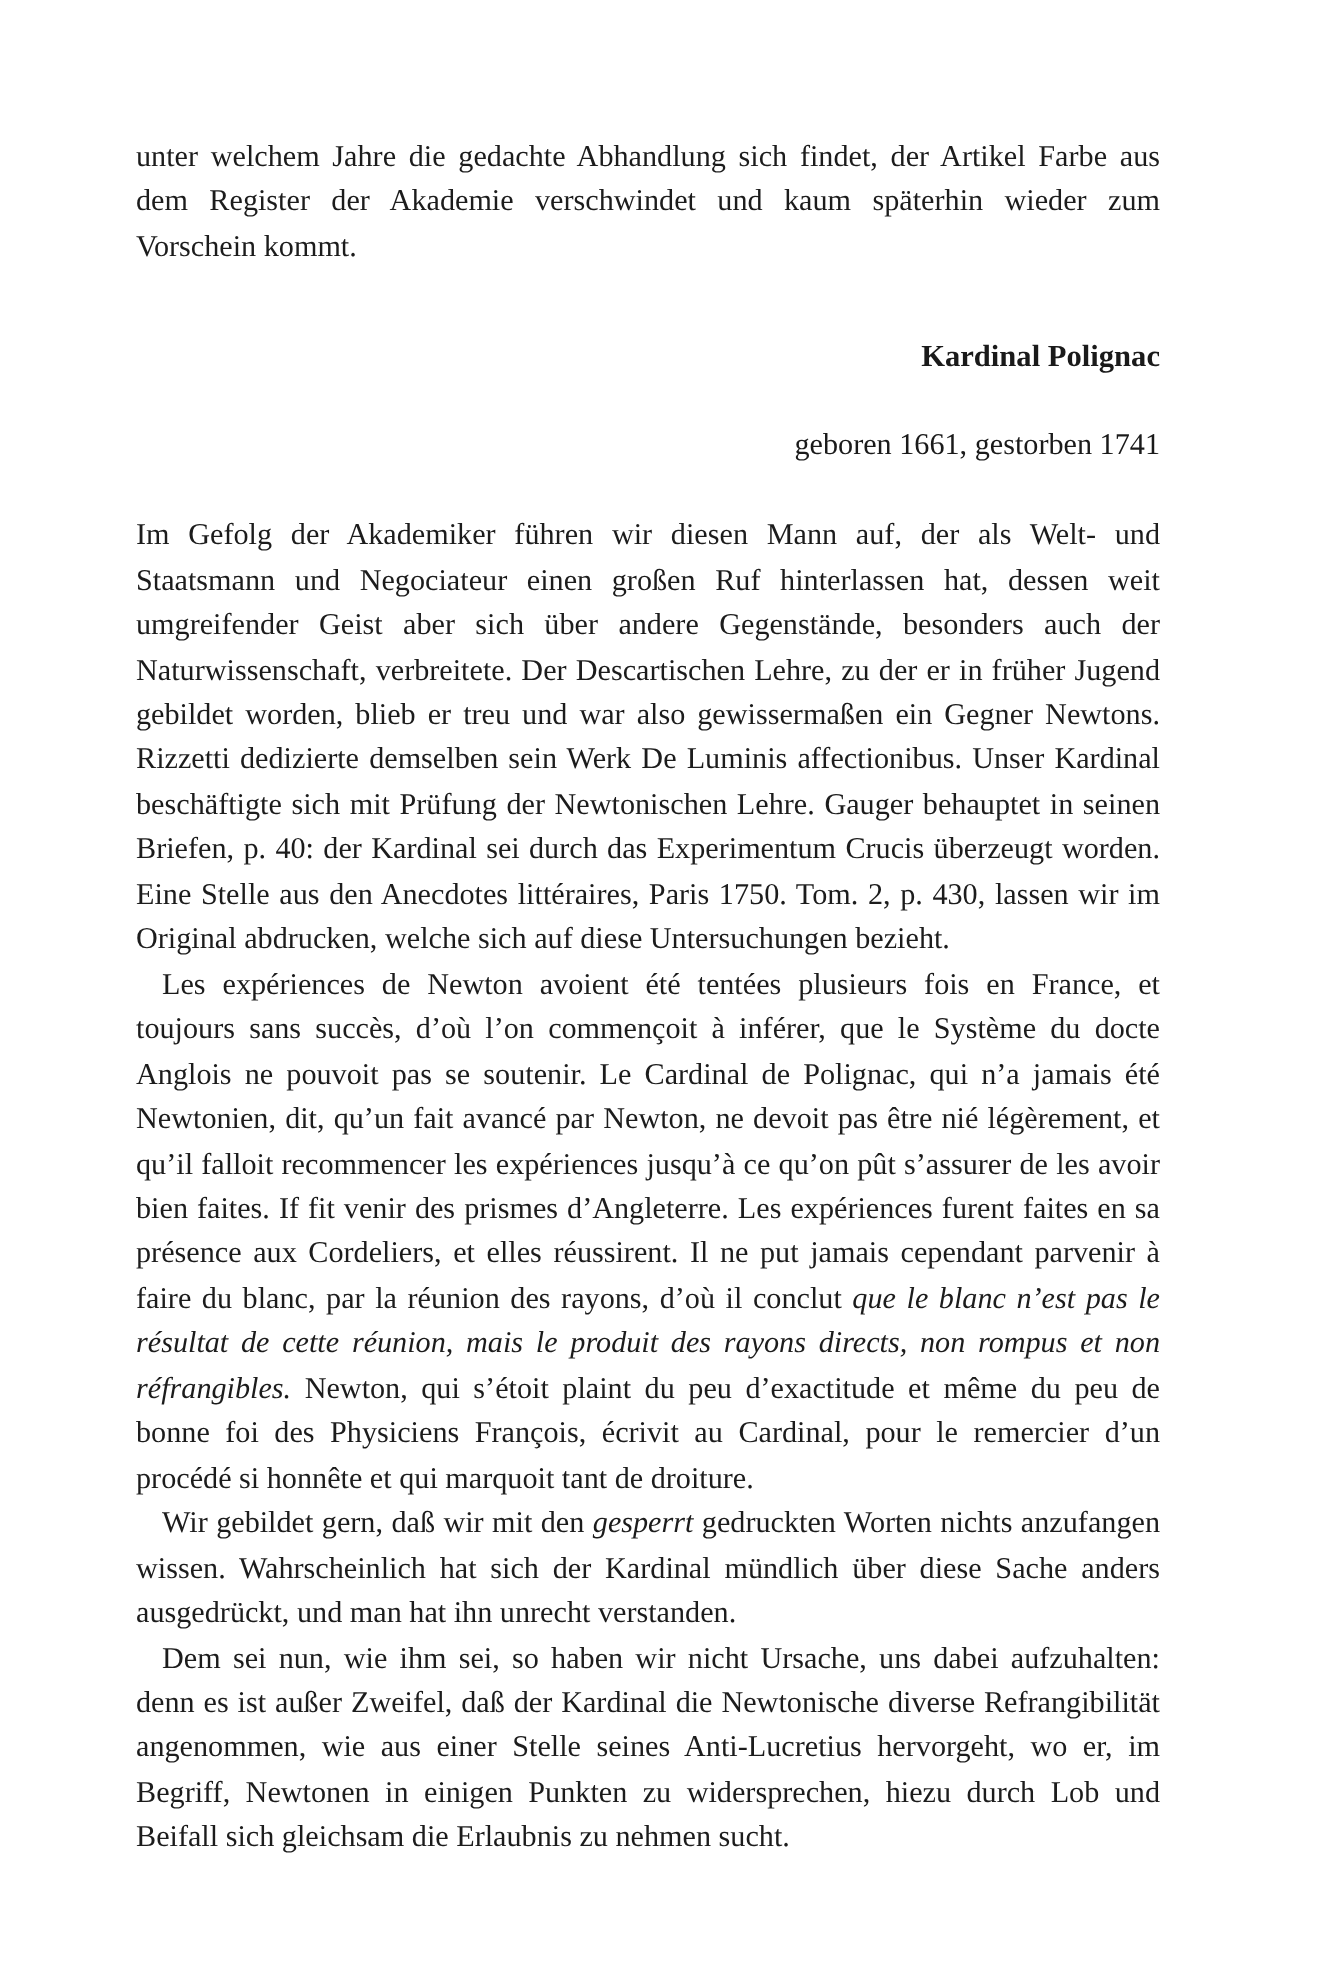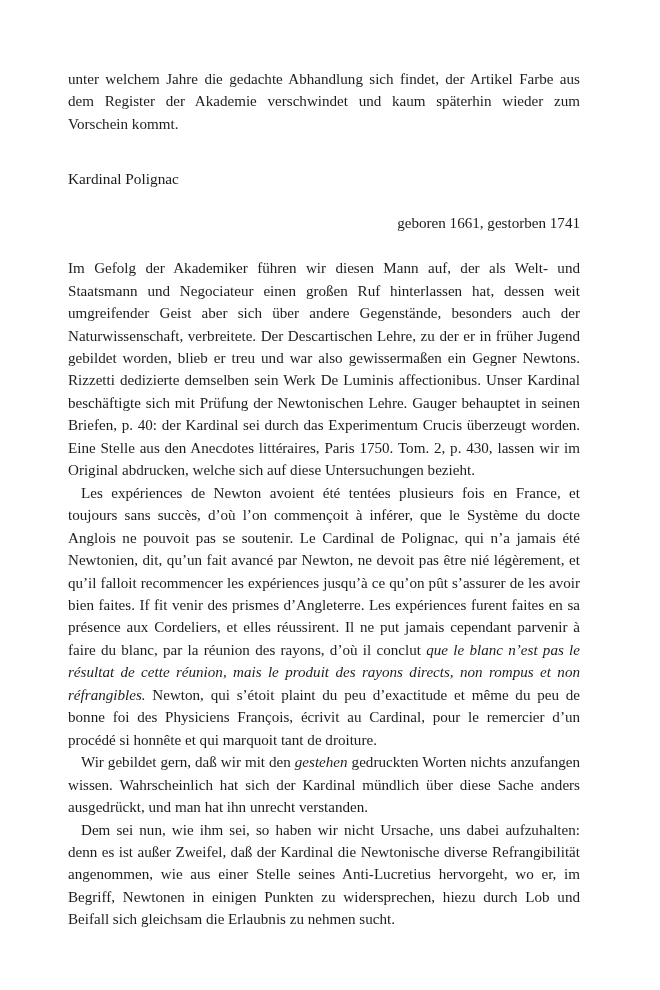--- a/index.html
+++ b/index.html
@@ -41,22 +41,22 @@
   }
   p.flush {
     text-indent: 0;
   }
   p.indent {
     text-indent: 13px;
   }
   .heading {
     margin: 0;
     padding: 0;
-    text-align: left;
-    font-weight: normal;
+    text-align: right;
+    font-weight: bold;
     font-size: 15.3px;
     line-height: 22.4px;
   }
   .subheading {
     margin: 0;
     padding: 0;
     text-align: right;
     font-size: 15.1px;
     line-height: 22.4px;
   }
@@ -92,21 +92,21 @@
     <div class="gap-after-heading"></div>
 
     <div class="subheading">geboren 1661, gestorben 1741</div>
 
     <div class="gap-after-sub"></div>
 
     <p class="flush">Im Gefolg der Akademiker führen wir diesen Mann auf, der als Welt- und Staatsmann und Negociateur einen großen Ruf hinterlassen hat, dessen weit umgreifender Geist aber sich über andere Gegenstände, besonders auch der Naturwissenschaft, verbreitete. Der Descartischen Lehre, zu der er in früher Jugend gebildet worden, blieb er treu und war also gewissermaßen ein Gegner Newtons. Rizzetti dedizierte demselben sein Werk De Luminis affectionibus. Unser Kardinal beschäftigte sich mit Prüfung der Newtonischen Lehre. Gauger behauptet in seinen Briefen, p. 40: der Kardinal sei durch das Experimentum Crucis überzeugt worden. Eine Stelle aus den Anecdotes littéraires, Paris 1750. Tom. 2, p. 430, lassen wir im Original abdrucken, welche sich auf diese Untersuchungen bezieht.</p>
 
     <p class="indent"><span>Les expériences de Newton avoient été tentées plusieurs fois en France, et toujours sans succès, d’où l’on commençoit à inférer, que le Système du docte Anglois ne pouvoit pas se soutenir. Le Cardinal de Polignac, qui n’a jamais été Newtonien, dit, qu’un fait avancé par Newton, ne devoit pas être nié légèrement, et qu’il falloit recommencer les expériences jusqu’à ce qu’on pût s’assurer de les avoir bien faites. If fit venir des prismes d’Angleterre. Les expériences furent faites en sa présence aux Cordeliers, et elles réussirent. Il ne put jamais cependant parvenir à faire du blanc, par la réunion des rayons, d’où il conclut </span><em class="ital">que le blanc n’est pas le résultat de cette réunion, mais le produit des rayons directs, non rompus et non réfrangibles.</em><span> Newton, qui s’étoit plaint du peu d’exactitude et même du peu de bonne foi des Physiciens François, écrivit au Cardinal, pour le remercier d’un procédé si honnête et qui marquoit tant de droiture.</span></p>
 
-    <p class="indent"><span>Wir gebildet gern, daß wir mit den </span><em class="ital">gestehen</em><span> gedruckten Worten nichts anzufangen wissen. Wahrscheinlich hat sich der Kardinal mündlich über diese Sache anders ausgedrückt, und man hat ihn unrecht verstanden.</span></p>
+    <p class="indent"><span>Wir gebildet gern, daß wir mit den </span><em class="ital">gesperrt</em><span> gedruckten Worten nichts anzufangen wissen. Wahrscheinlich hat sich der Kardinal mündlich über diese Sache anders ausgedrückt, und man hat ihn unrecht verstanden.</span></p>
 
     <p class="indent">Dem sei nun, wie ihm sei, so haben wir nicht Ursache, uns dabei aufzuhalten: denn es ist außer Zweifel, daß der Kardinal die Newtonische diverse Refrangibilität angenommen, wie aus einer Stelle seines Anti-Lucretius hervorgeht, wo er, im Begriff, Newtonen in einigen Punkten zu widersprechen, hiezu durch Lob und Beifall sich gleichsam die Erlaubnis zu nehmen sucht.</p>
 
   </div>
 
   <div class="folio">418</div>
 
 </div>
 
 </body></html>

